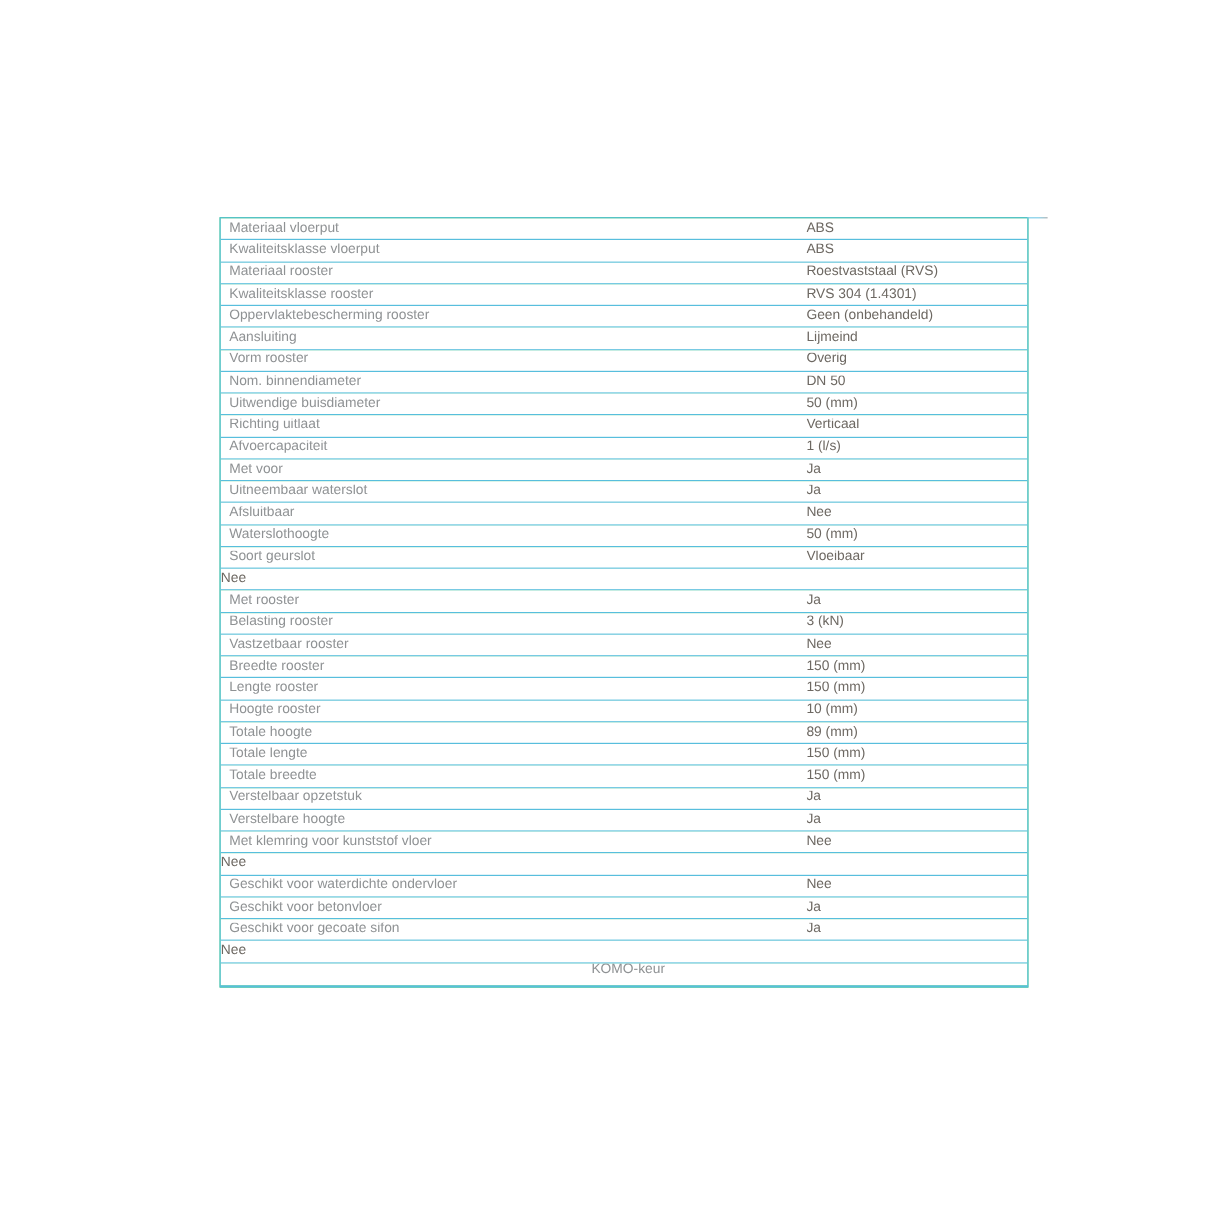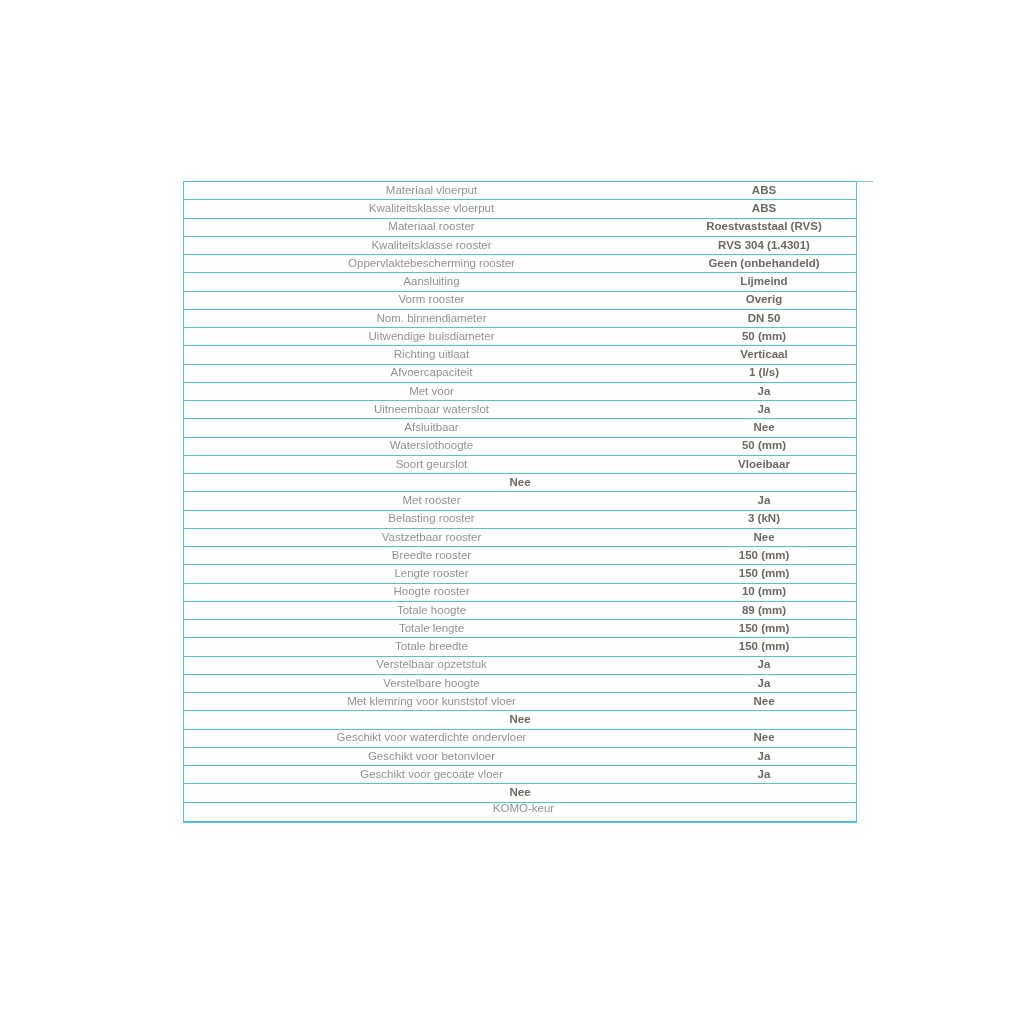--- a/index.html
+++ b/index.html
@@ -16,21 +16,20 @@
   }
   .spec-table {
     position: absolute;
     left: 183px;
     top: 181px;
     width: 674px;
     box-sizing: border-box;
     border: 1px solid var(--line, #58bedd);
     border-bottom-width: 2px;
     background: #22c55e;
-    text-align: center;
   }
   .spec-row {
     position: relative;
     display: flex;
     align-items: center;
     height: 18.26px;
     box-sizing: border-box;
     border-bottom: 1px solid var(--line, #58bedd);
     background: #ffffff;
   }
@@ -45,21 +44,21 @@
     font-size: 11.5px;
     line-height: 1;
     color: var(--label, #8f9294);
     white-space: nowrap;
     overflow: hidden;
   }
   .spec-value {
     flex: 1 1 auto;
     font-size: 11.5px;
     line-height: 1;
-    font-weight: 700;
+    font-weight: 400;
     color: var(--value, #6d6862);
     white-space: nowrap;
     overflow: hidden;
   }
   .top-right-tick {
     position: absolute;
     left: 856px;
     top: 181px;
     width: 17px;
     height: 1px;
@@ -223,21 +222,21 @@
     <span class="spec-label">Geschikt voor waterdichte ondervloer</span>
     <span class="spec-value">Nee</span>
   </div>
 
   <div class="spec-row">
     <span class="spec-label">Geschikt voor betonvloer</span>
     <span class="spec-value">Ja</span>
   </div>
 
   <div class="spec-row">
-    <span class="spec-label">Geschikt voor gecoate vloer</span>
+    <span class="spec-label">Geschikt voor gecoate sifon</span>
     <span class="spec-value">Ja</span>
   </div>
 
   <div class="spec-row">
     <span class="spec-value">Nee</span>
   </div>
 
   <div class="spec-row">
     <span class="spec-label">KOMO-keur</span>
     <span class="spec-value">Nee</span>

